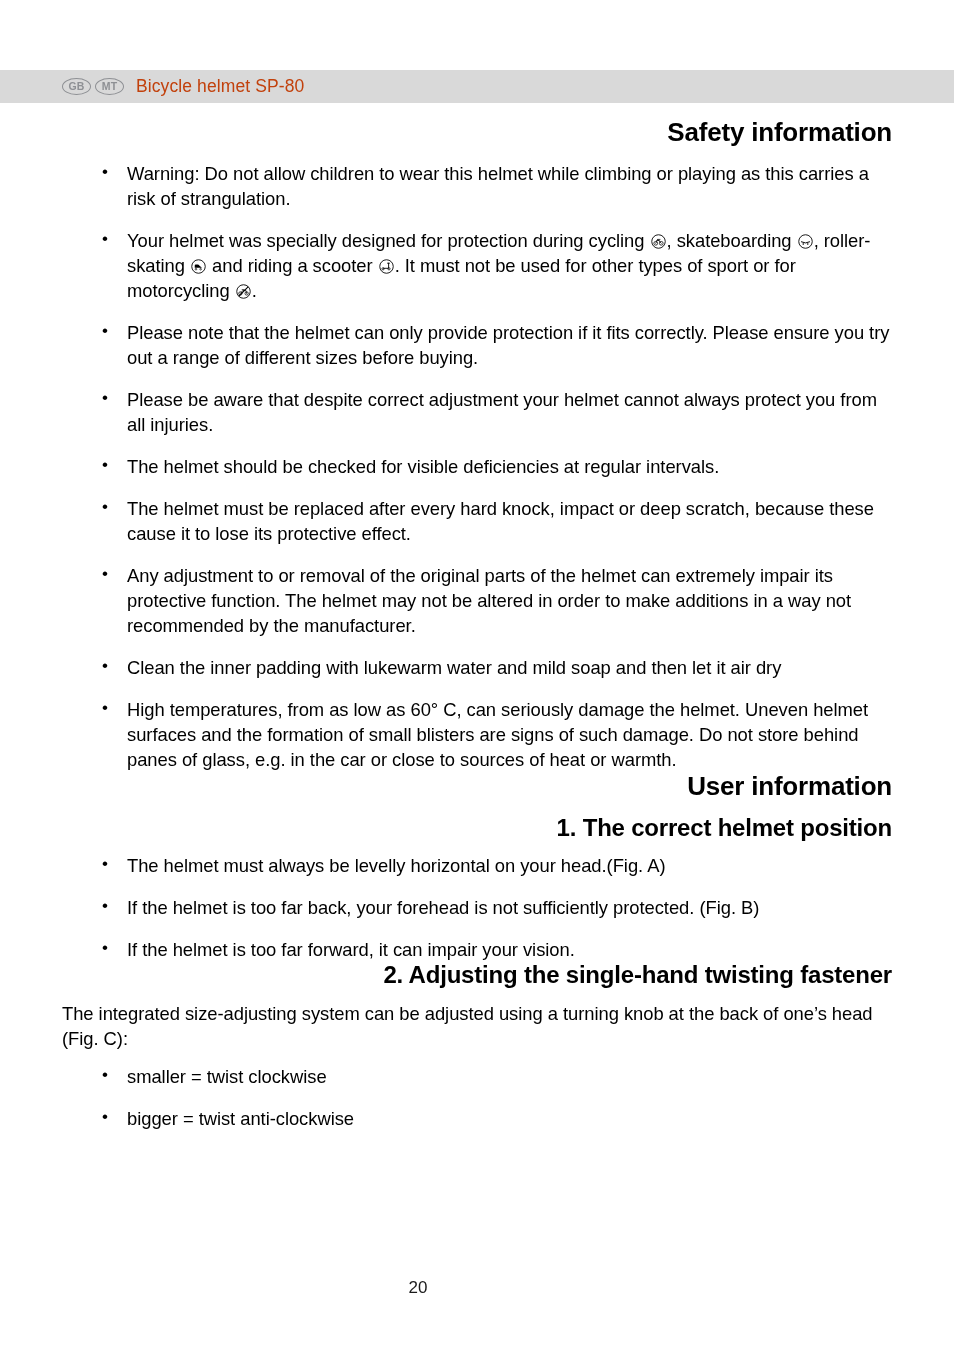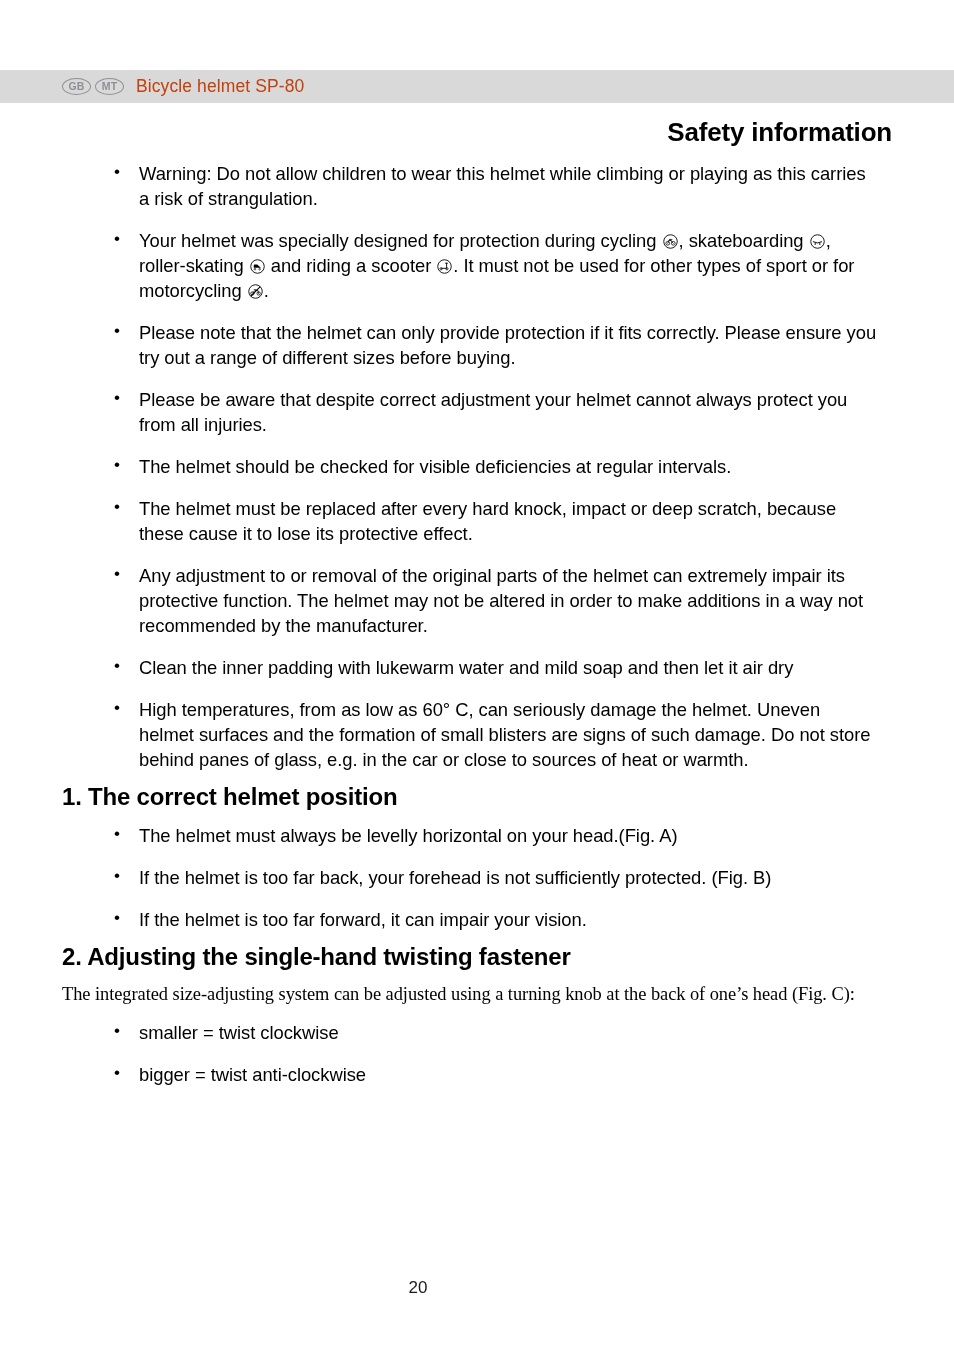--- a/index.html
+++ b/index.html
@@ -68,37 +68,38 @@
     margin: 0 0 14px 0;
     line-height: 1.1;
     text-align: right;
   }
   h2.section-title {
     font-size: 24px;
     font-weight: bold;
     letter-spacing: -0.2px;
     margin: 0 0 12px 0;
     line-height: 1.1;
+    text-align: right;
   }
   .user-info-title {
     margin-top: 44px;
     margin-bottom: 10px;
   }
   .num-heading {
     margin-top: 0;
     margin-bottom: 14px;
   }
   .fastener-heading {
     margin-top: 36px;
     margin-bottom: 13px;
   }
 
   ul.bullets {
     list-style: none;
-    margin: 12px;
+    margin: 0;
     padding: 0;
   }
   ul.bullets li {
     position: relative;
     padding-left: 65px;
     margin-bottom: 17px;
     font-size: 18.4px;
     line-height: 1.36;
     letter-spacing: -0.05px;
   }
@@ -111,21 +112,20 @@
     left: 40px;
     top: -1px;
     font-size: 17px;
   }
 
   .body-para {
     font-size: 18.4px;
     line-height: 1.36;
     letter-spacing: -0.05px;
     margin: 0 0 13px 0;
-    font-family: Liberation Serif, serif;
   }
 
   .spaced-list li {
     margin-bottom: 19px;
   }
 
   
   .picto {
     display: inline-block;
     width: 15px;
@@ -195,20 +195,21 @@
 
     <li><span>Please note that the helmet can only provide protection if it fits correctly. Please ensure you try out a range of different sizes before buying.</span></li>
     <li><span>Please be aware that despite correct adjustment your helmet cannot always protect you from all injuries.</span></li>
     <li><span>The helmet should be checked for visible deficiencies at regular intervals.</span></li>
     <li><span>The helmet must be replaced after every hard knock, impact or deep scratch, because these cause it to lose its protective effect.</span></li>
     <li><span>Any adjustment to or removal of the original parts of the helmet can extremely impair its protective function. The helmet may not be altered in order to make additions in a way not recommended by the manufacturer.</span></li>
     <li><span>Clean the inner padding with lukewarm water and mild soap and then let it air dry</span></li>
     <li><span>High temperatures, from as low as 60° C, can seriously damage the helmet. Uneven helmet surfaces and the formation of small blisters are signs of such damage. Do not store behind panes of glass, e.g. in the car or close to sources of heat or warmth.</span></li>
   </ul>
 
+  <h1 class="section-title user-info-title">User information</h1>
 
   <h2 class="section-title num-heading">1. The correct helmet position</h2>
 
   <ul class="bullets spaced-list">
     <li><span>The helmet must always be levelly horizontal on your head.(Fig. A)</span></li>
     <li><span>If the helmet is too far back, your forehead is not sufficiently protected. (Fig. B)</span></li>
     <li><span>If the helmet is too far forward, it can impair your vision.</span></li>
   </ul>
 
   <h2 class="section-title fastener-heading">2. Adjusting the single-hand twisting fastener</h2>

